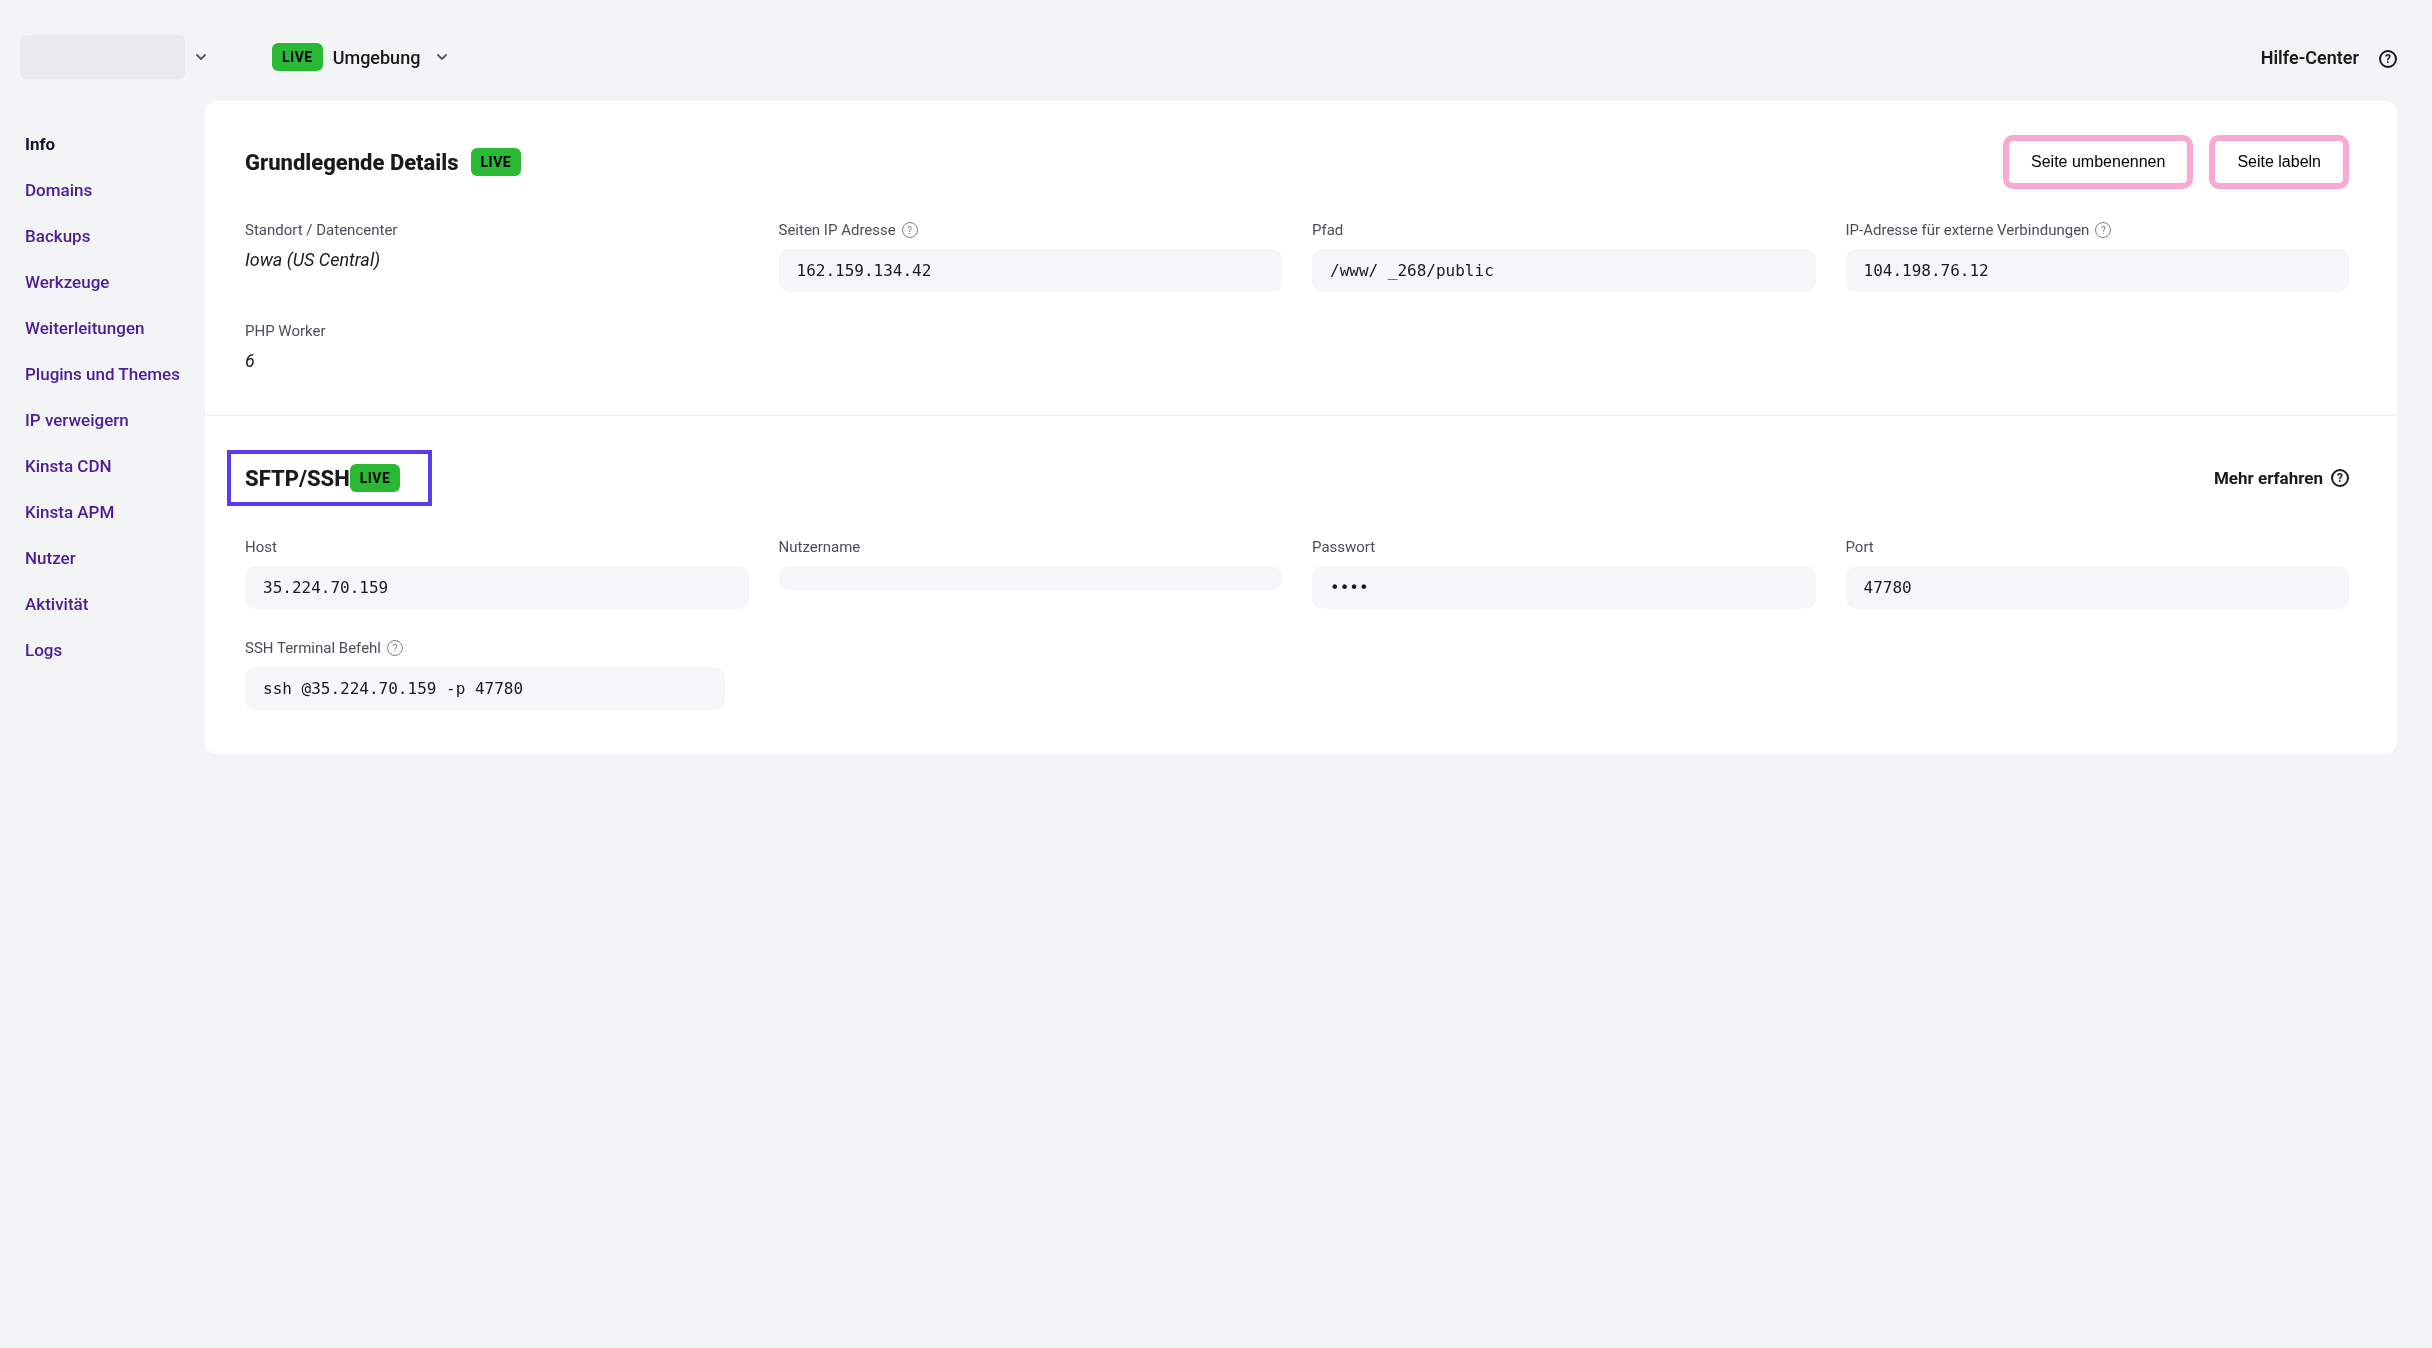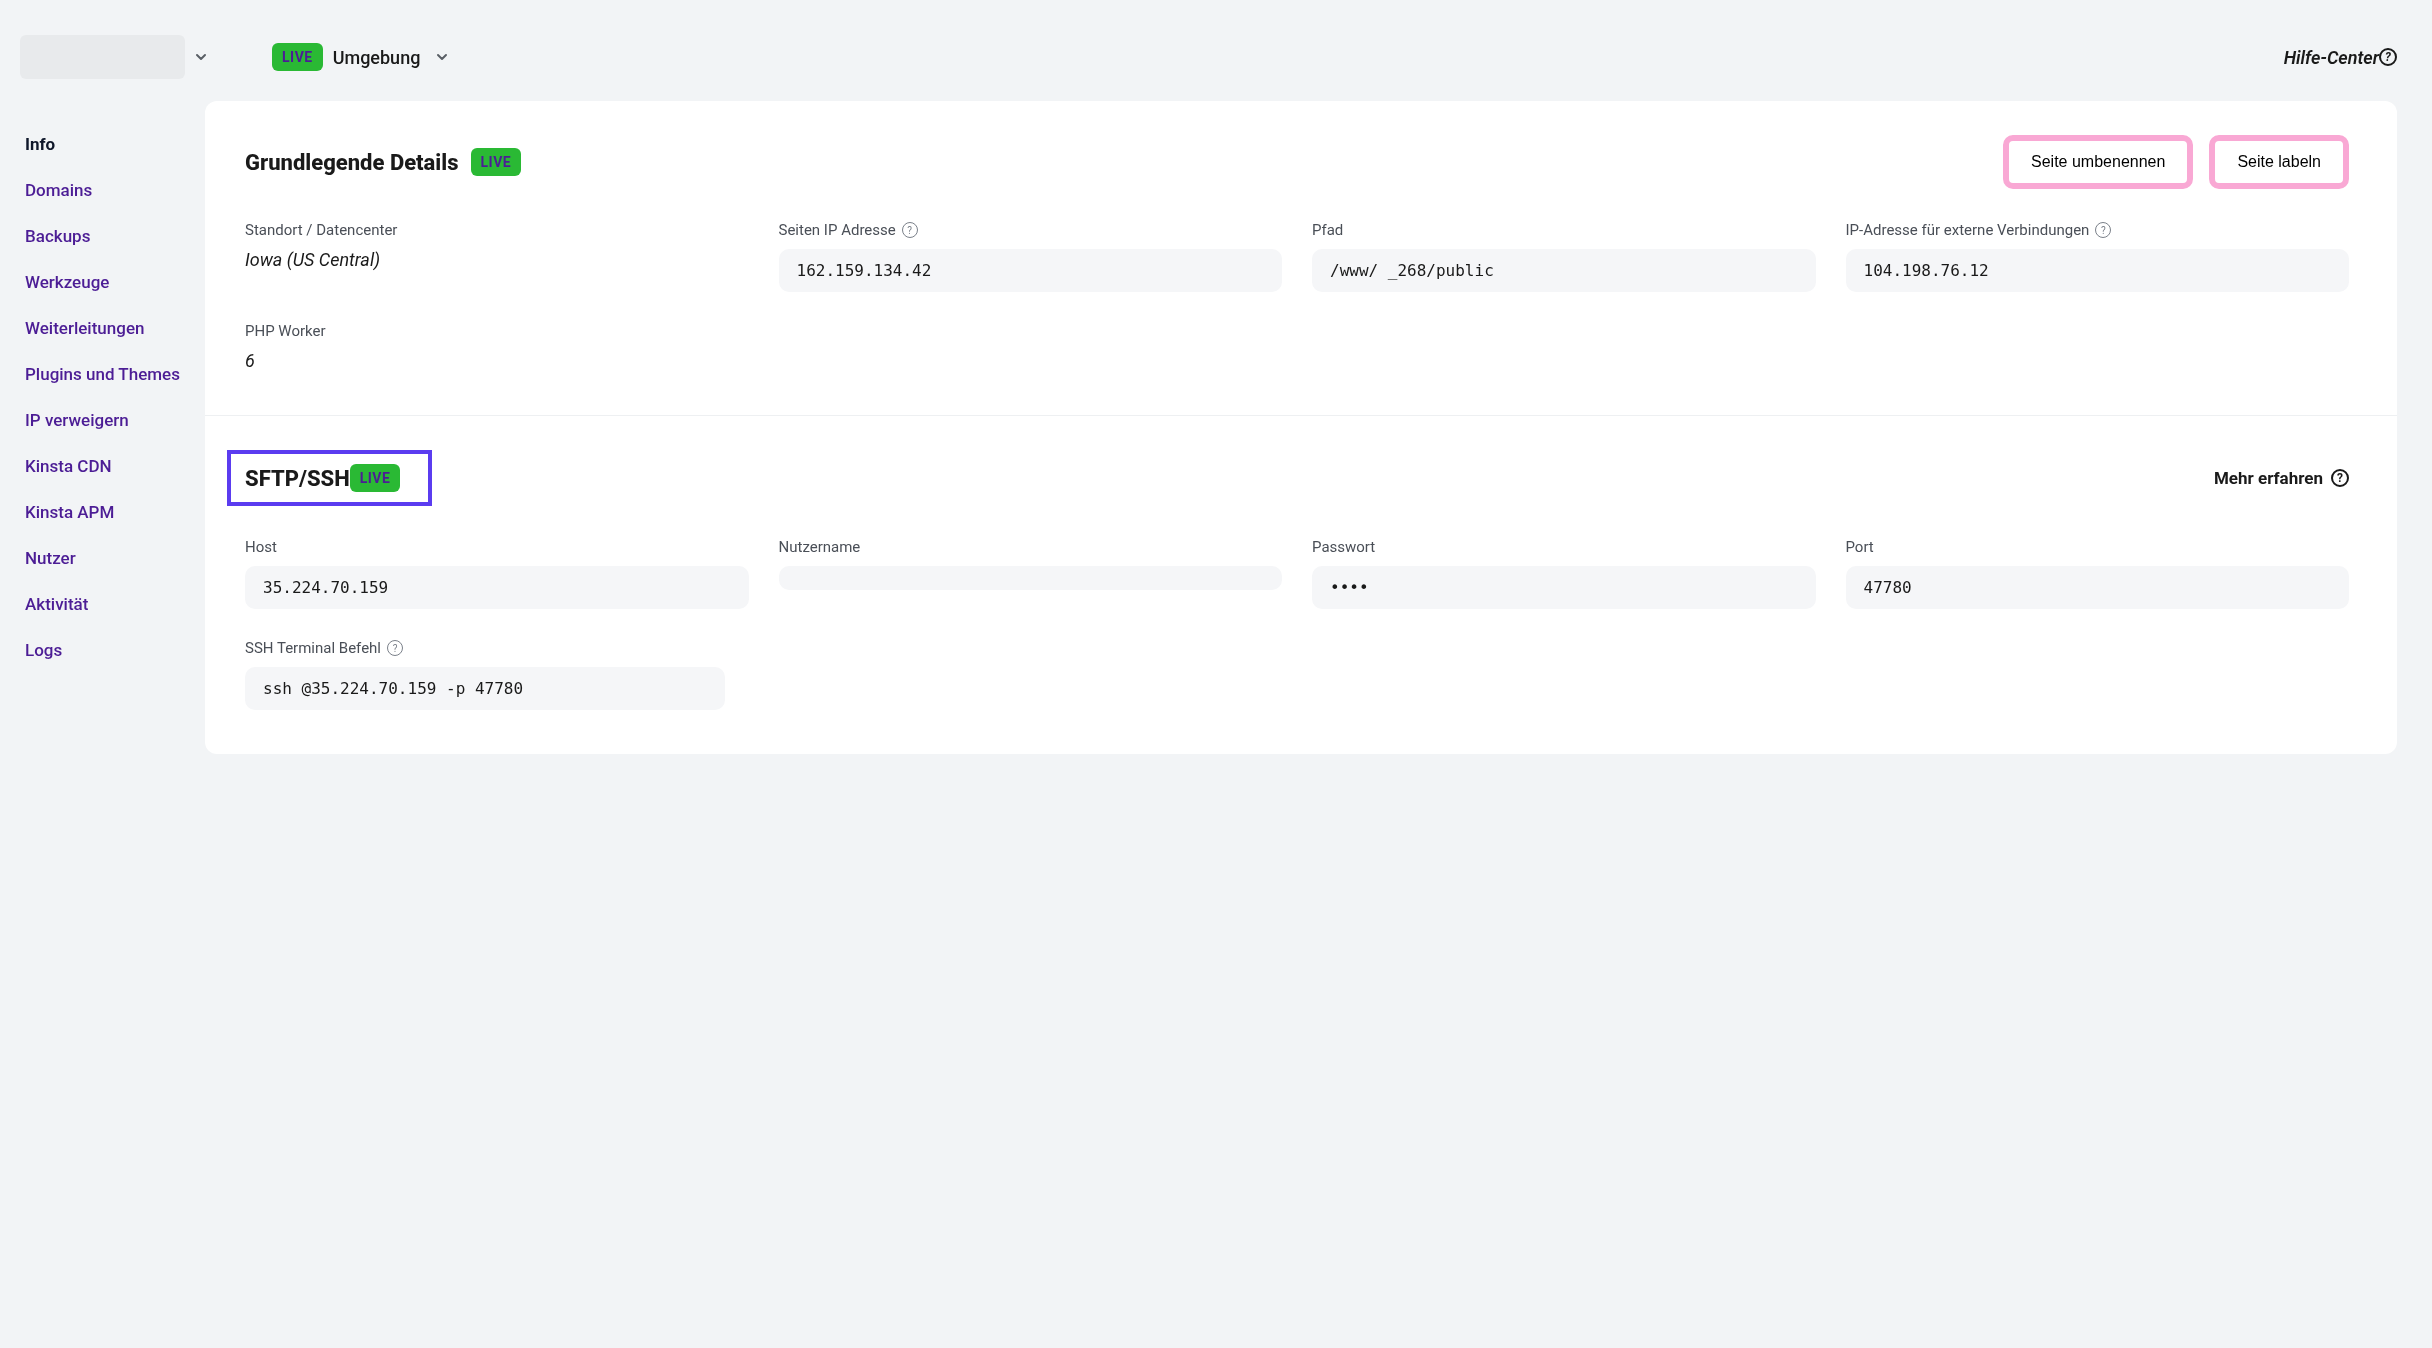--- a/index.html
+++ b/index.html
@@ -36,41 +36,40 @@
   .chevron-down svg { display: block; }
 
   .env-pill {
     margin-left: 65px;
     display: flex;
     align-items: center;
     gap: 10px;
   }
   .live-badge {
     background: #2ab934;
-    color: #4c1d95;
+    color: #000000;
     font-weight: 700;
     font-size: 14px;
     letter-spacing: .5px;
     padding: 6px 10px;
     border-radius: 6px;
   }
   .env-label {
     font-size: 18px;
     font-weight: 500;
   }
   .env-pill .chev { margin-left: 6px; }
 
   .help-center {
     margin-left: auto;
     display: flex;
-    align-items: center;
-    gap: 0;
+    align-items: flex-end;
+    gap: 20px;
     font-weight: 600;
     font-size: 18px;
-    font-style: italic;
   }
   .qmark-icon {
     width: 18px; height: 18px;
     display: inline-flex;
     border: 2px solid #1a1a1a;
     border-radius: 50%;
     align-items: center;
     justify-content: center;
     font-size: 12px;
     font-weight: 700;

